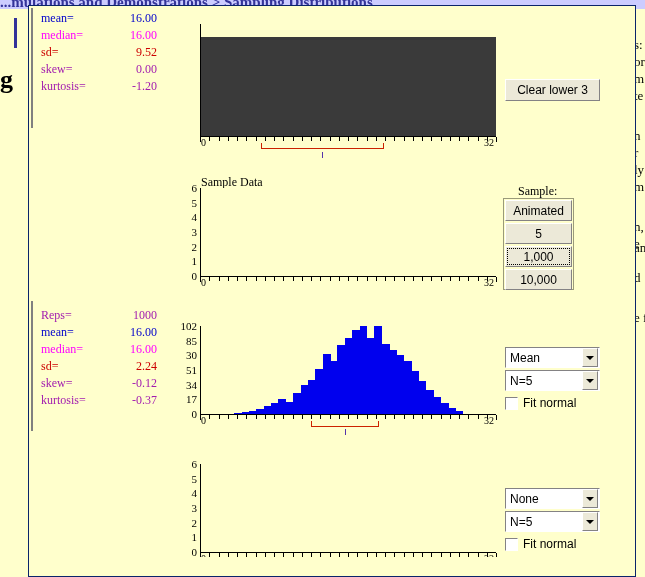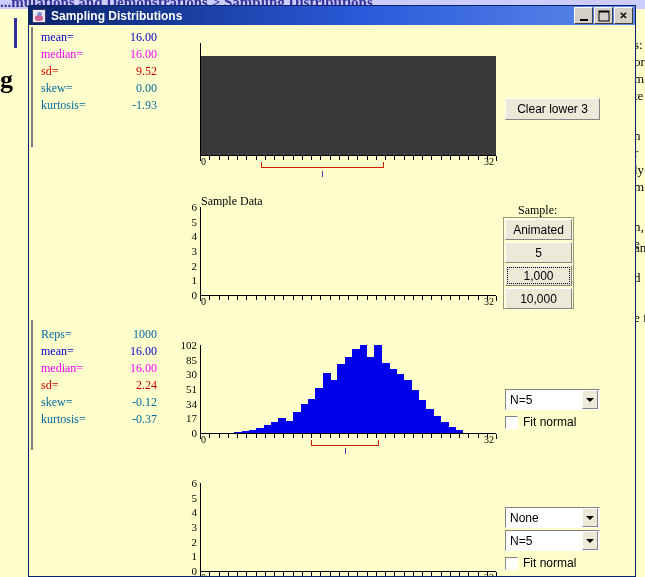--- a/index.html
+++ b/index.html
@@ -189,21 +189,21 @@
     white-space: nowrap;
   }
   .stats-value {
     position: absolute;
     right: 0; top: 0;
     white-space: nowrap;
   }
   .c-mean   { color: #0000cc; }
   .c-median { color: #ff00ff; }
   .c-sd     { color: #cc0000; }
-  .c-plain  { color: #0369a1; }
+  .c-plain  { color: #a21caf; }
 
   
   .stats-rule {
     position: absolute;
     width: 2px;
     background: #808080;
   }
 
   
   .panel {
@@ -407,33 +407,20 @@
       <span class="bg-right-frag" style="top: 210px;">n,</span>
       <span class="bg-right-frag" style="top: 227px;">e</span>
       <span class="bg-right-frag" style="top: 231px;">an</span>
       <span class="bg-right-frag" style="top: 261px;">d</span>
       <span class="bg-right-frag" style="top: 301px;">e f</span>
     </div>
 </div>
 
 <div id="applet-window">
 
-  <div id="title-bar">
-    <div id="title-icon"></div>
-    <div id="title-text">Sampling Distributions</div>
-    <div class="win-btn min">
-        <span></span>
-      </div>
-    <div class="win-btn max">
-        <span></span>
-      </div>
-    <div class="win-btn close">
-        <span>✕</span>
-      </div>
-  </div>
 
   <div id="applet-body">
 
     <div class="stats-rule" style="left:2px; top:2px; height:120px;"></div>
     <div class="stats-rule" style="left:2px; top:295px; height:130px;"></div>
 
     <div class="stats-block" id="parent-stats" style="left:12px; top:5px;">
         <div class="stats-row">
           <span class="stats-label c-mean">mean=</span>
           <span class="stats-value c-mean">16.00</span>
@@ -445,21 +432,21 @@
         <div class="stats-row">
           <span class="stats-label c-sd">sd=</span>
           <span class="stats-value c-sd">9.52</span>
         </div>
         <div class="stats-row">
           <span class="stats-label c-plain">skew=</span>
           <span class="stats-value c-plain">0.00</span>
         </div>
         <div class="stats-row">
           <span class="stats-label c-plain">kurtosis=</span>
-          <span class="stats-value c-plain">-1.93</span>
+          <span class="stats-value c-plain">-1.20</span>
         </div>
       </div>
 
     <div class="stats-block" id="means-stats" style="left:12px; top:302px;">
         <div class="stats-row">
           <span class="stats-label c-plain">Reps=</span>
           <span class="stats-value c-plain">1000</span>
         </div>
         <div class="stats-row">
           <span class="stats-label c-mean">mean=</span>
@@ -731,20 +718,24 @@
 
 
     <div class="ctl-label" style="left:489px; top:178px;">Sample:</div>
 
     <div class="btn-group-frame" style="left:474px; top:192px; width:71px; height:92px;"></div>
     <div class="btn" style="left:476px; top:194px; width:67px; height:21px;">Animated</div>
     <div class="btn" style="left:476px; top:217px; width:67px; height:21px;">5</div>
     <div class="btn focused" style="left:476px; top:240px; width:67px; height:21px;">1,000</div>
     <div class="btn" style="left:476px; top:263px; width:67px; height:21px;">10,000</div>
 
+    <div class="combo" style="left:476px; top:341px; width:95px; height:21px;">
+      <span class="combo-text">Mean</span>
+      <span class="combo-arrow"></span>
+    </div>
     <div class="combo" style="left:476px; top:364px; width:95px; height:21px;">
       <span class="combo-text">N=5</span>
       <span class="combo-arrow"></span>
     </div>
     <div class="checkrow" style="left:476px; top:390px;">
       <span class="checkbox"></span>
       <span class="lbl">Fit normal</span>
     </div>
 
     <div class="combo" style="left:476px; top:482px; width:95px; height:21px;">

